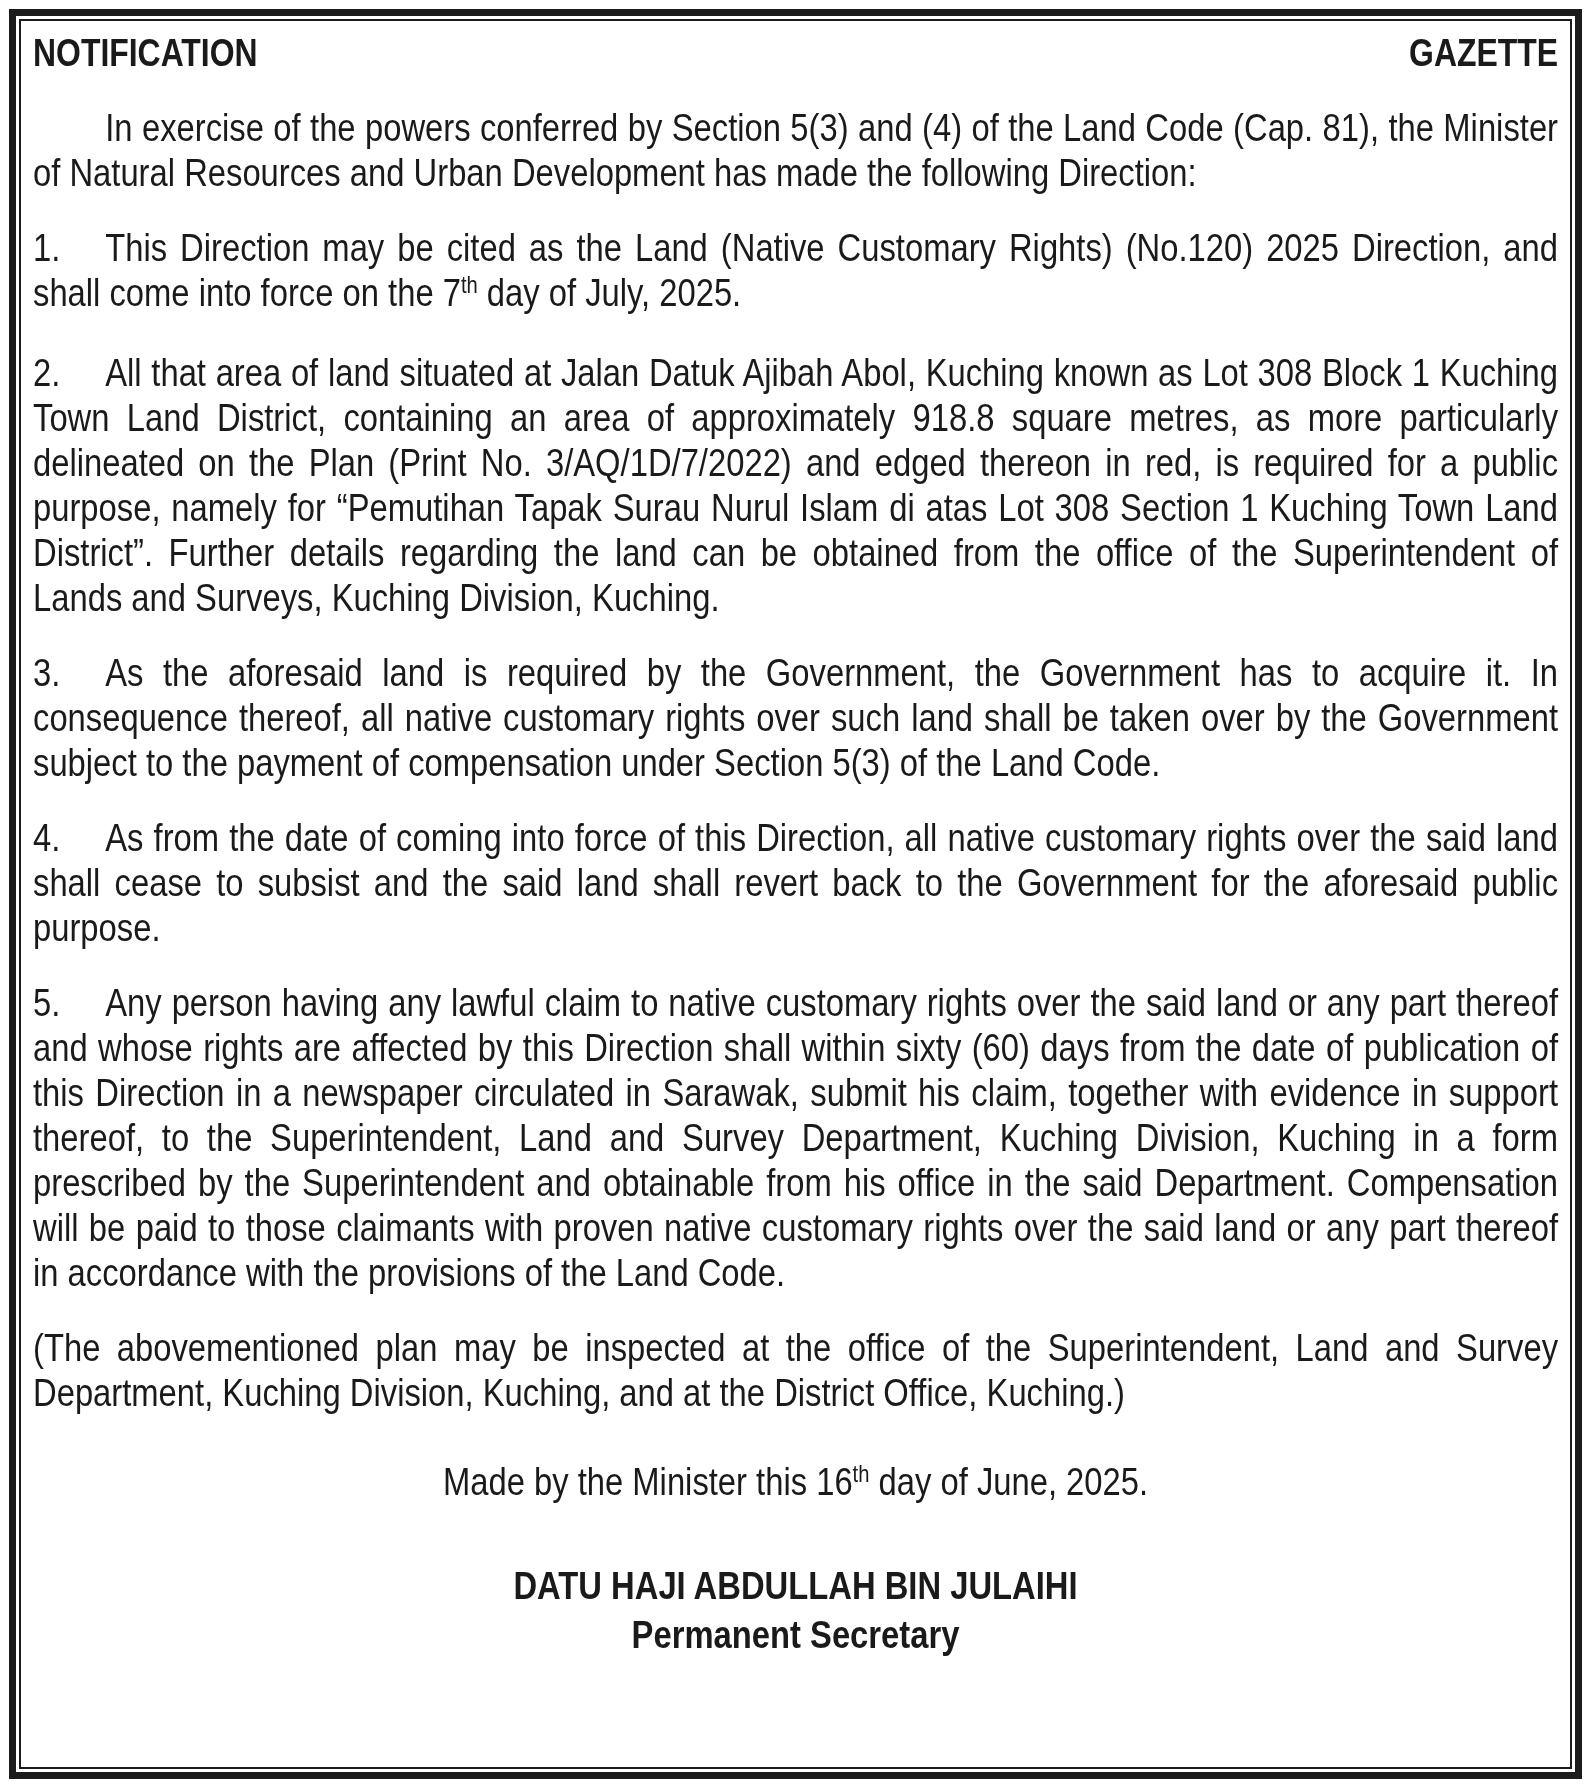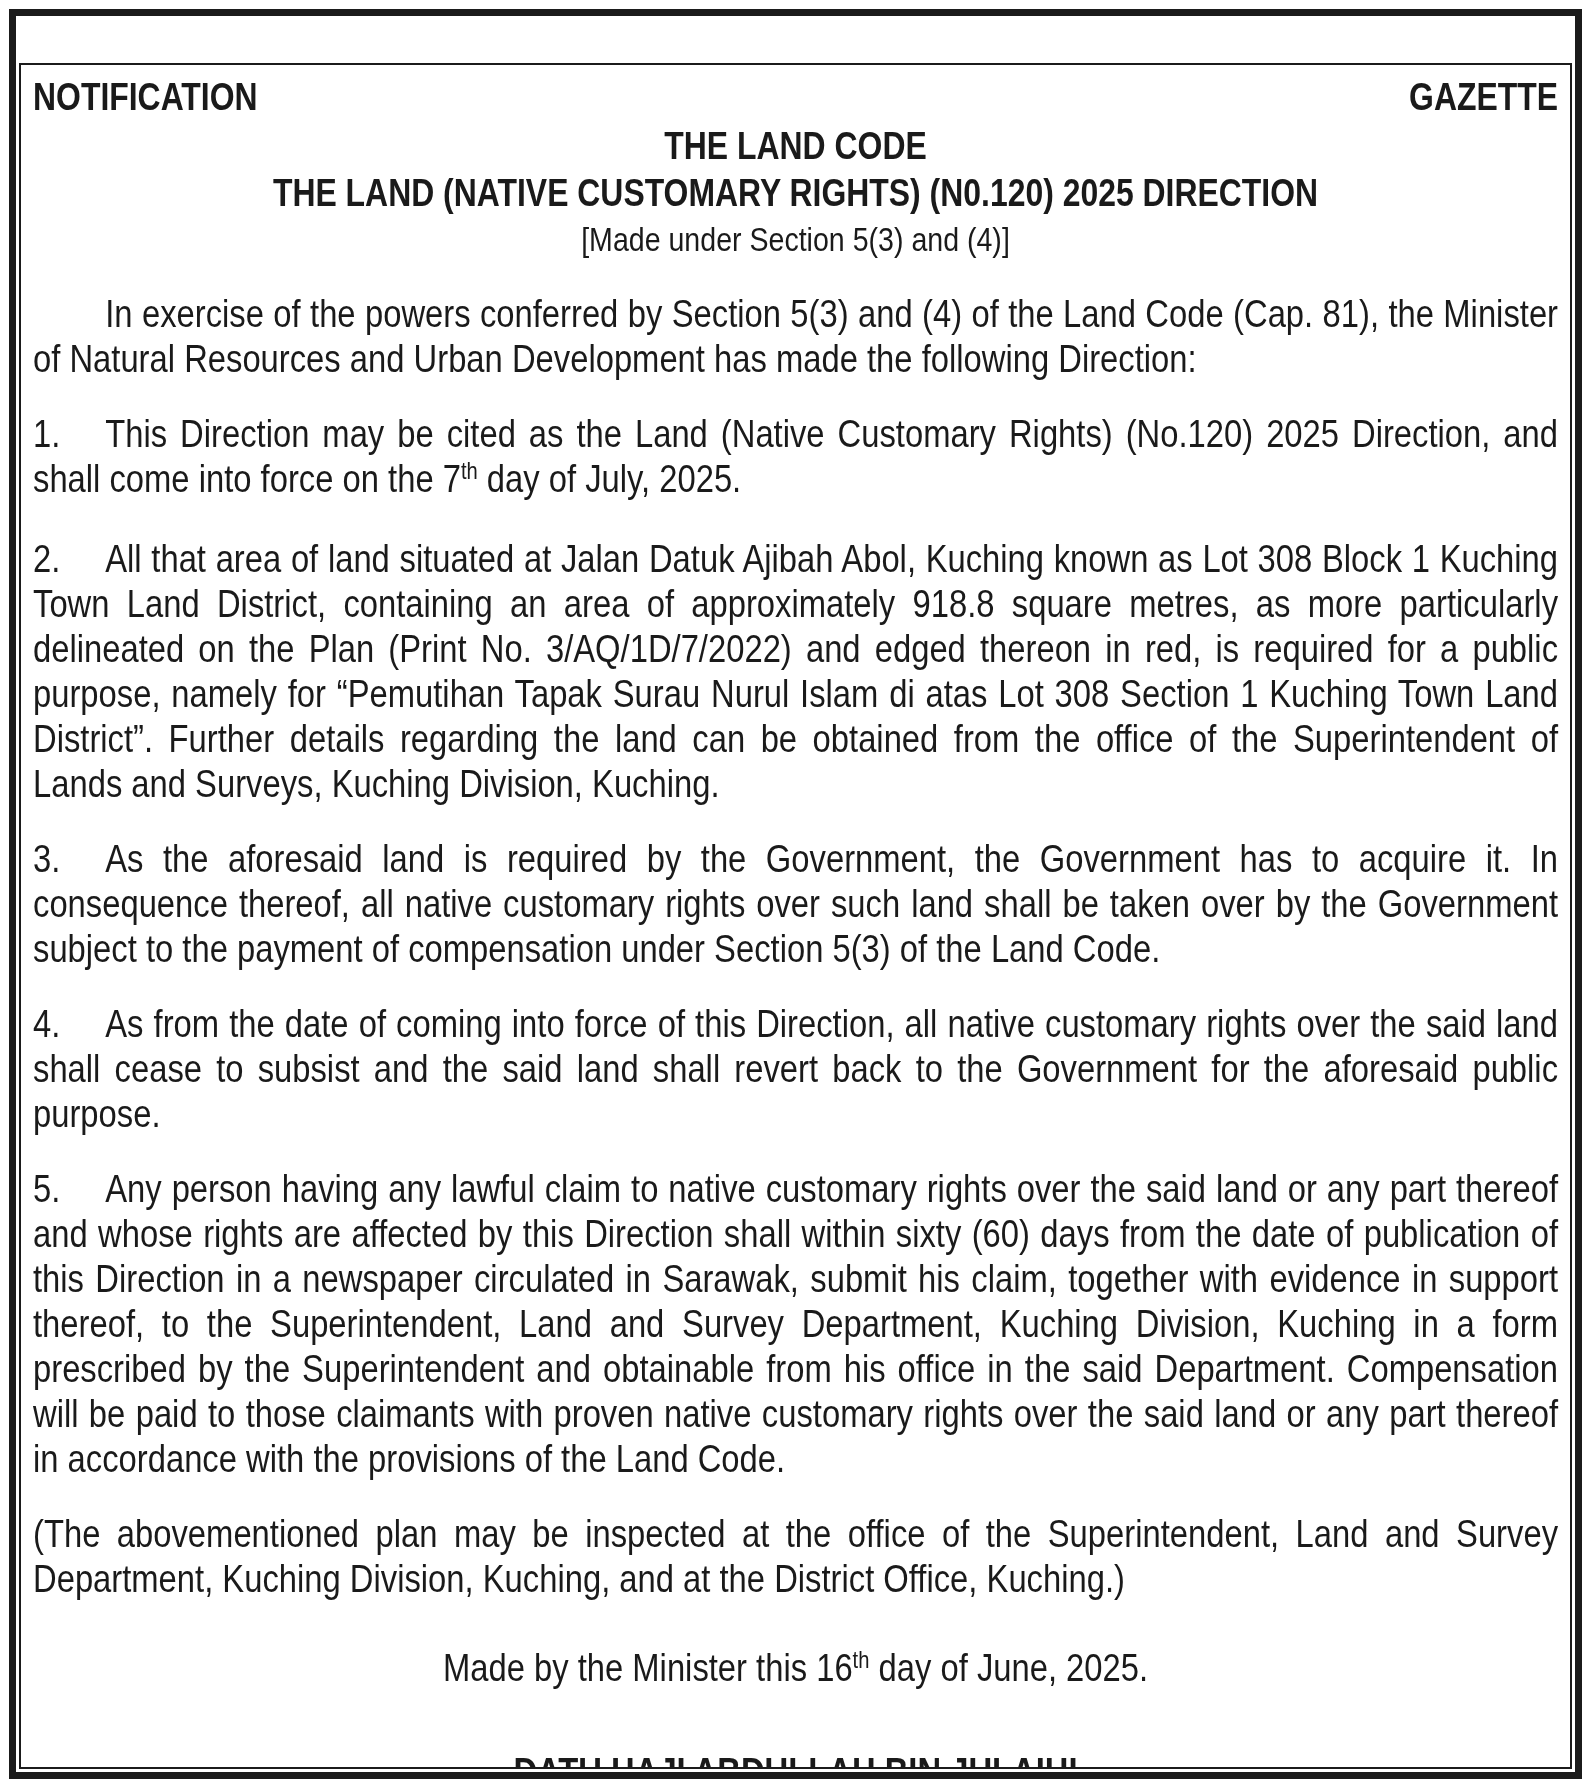--- a/index.html
+++ b/index.html
@@ -20,21 +20,20 @@
   }
   .frame-outer {
     position: absolute;
     top: 9px; left: 9px; right: 11px; bottom: 11px;
     border: 7px solid #1b1b1b;
   }
   .frame-inner {
     position: absolute;
     top: 3px; left: 3px; right: 3px; bottom: 3px;
     border: 2px solid #1b1b1b;
-    margin-top: 44px;
   }
   .content {
     position: absolute;
     top: 0; left: 0; right: 0; bottom: 0;
     padding: 10px 12px 8px 12px;
     overflow: hidden;
   }
   
   .sq {
     width: 119.05%;
@@ -98,25 +97,20 @@
 <div class="page">
   <div class="frame-outer">
     <div class="frame-inner">
       <div class="content">
 
         <div class="header-row sq">
           <span>NOTIFICATION</span>
           <span>GAZETTE</span>
         </div>
 
-        <div class="title-block">
-          <div class="title-line sq">THE LAND CODE</div>
-          <div class="title-line sq">THE LAND (NATIVE CUSTOMARY RIGHTS) (N0.120) 2025 DIRECTION</div>
-          <div class="title-sub sq">[Made under Section 5(3) and (4)]</div>
-        </div>
 
         <p class="para indent sq">In exercise of the powers conferred by Section 5(3) and (4) of the Land Code (Cap. 81), the Minister of Natural Resources and Urban Development has made the following Direction:</p>
 
         <p class="para sq"><span class="num">1.</span><span>This Direction may be cited as the Land (Native Customary Rights) (No.120) 2025 Direction, and shall come into force on the 7</span><span class="sup">th</span><span> day of July, 2025.</span></p>
 
         <p class="para sq"><span class="num">2.</span><span>All that area of land situated at Jalan Datuk Ajibah Abol, Kuching known as Lot 308 Block 1 Kuching Town Land District, containing an area of approximately 918.8 square metres, as more particularly delineated on the Plan (Print No. 3/AQ/1D/7/2022) and edged thereon in red, is required for a public purpose, namely for “Pemutihan Tapak Surau Nurul Islam di atas Lot 308 Section 1 Kuching Town Land District”. Further details regarding the land can be obtained from the office of the Superintendent of Lands and Surveys, Kuching Division, Kuching.</span></p>
 
         <p class="para sq"><span class="num">3.</span><span>As the aforesaid land is required by the Government, the Government has to acquire it. In consequence thereof, all native customary rights over such land shall be taken over by the Government subject to the payment of compensation under Section 5(3) of the Land Code.</span></p>
 
         <p class="para sq"><span class="num">4.</span><span>As from the date of coming into force of this Direction, all native customary rights over the said land shall cease to subsist and the said land shall revert back to the Government for the aforesaid public purpose.</span></p>

